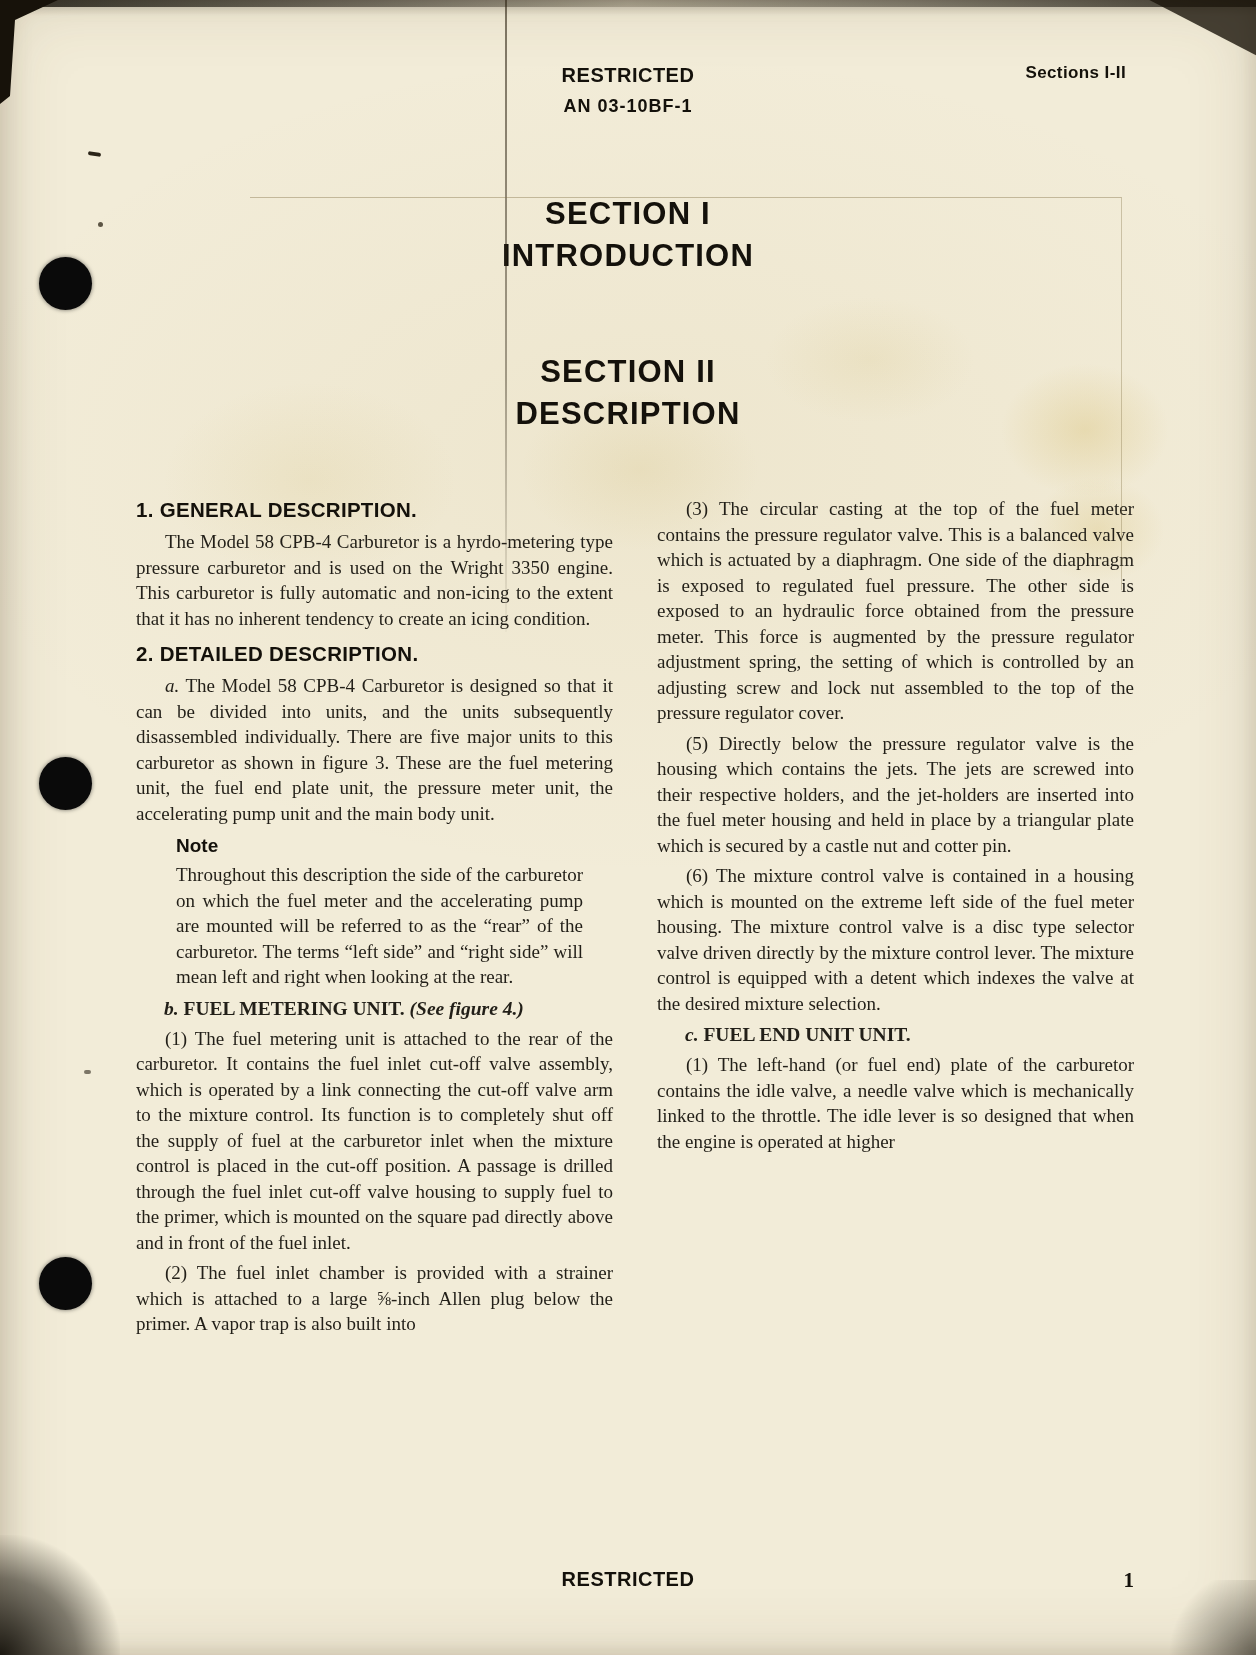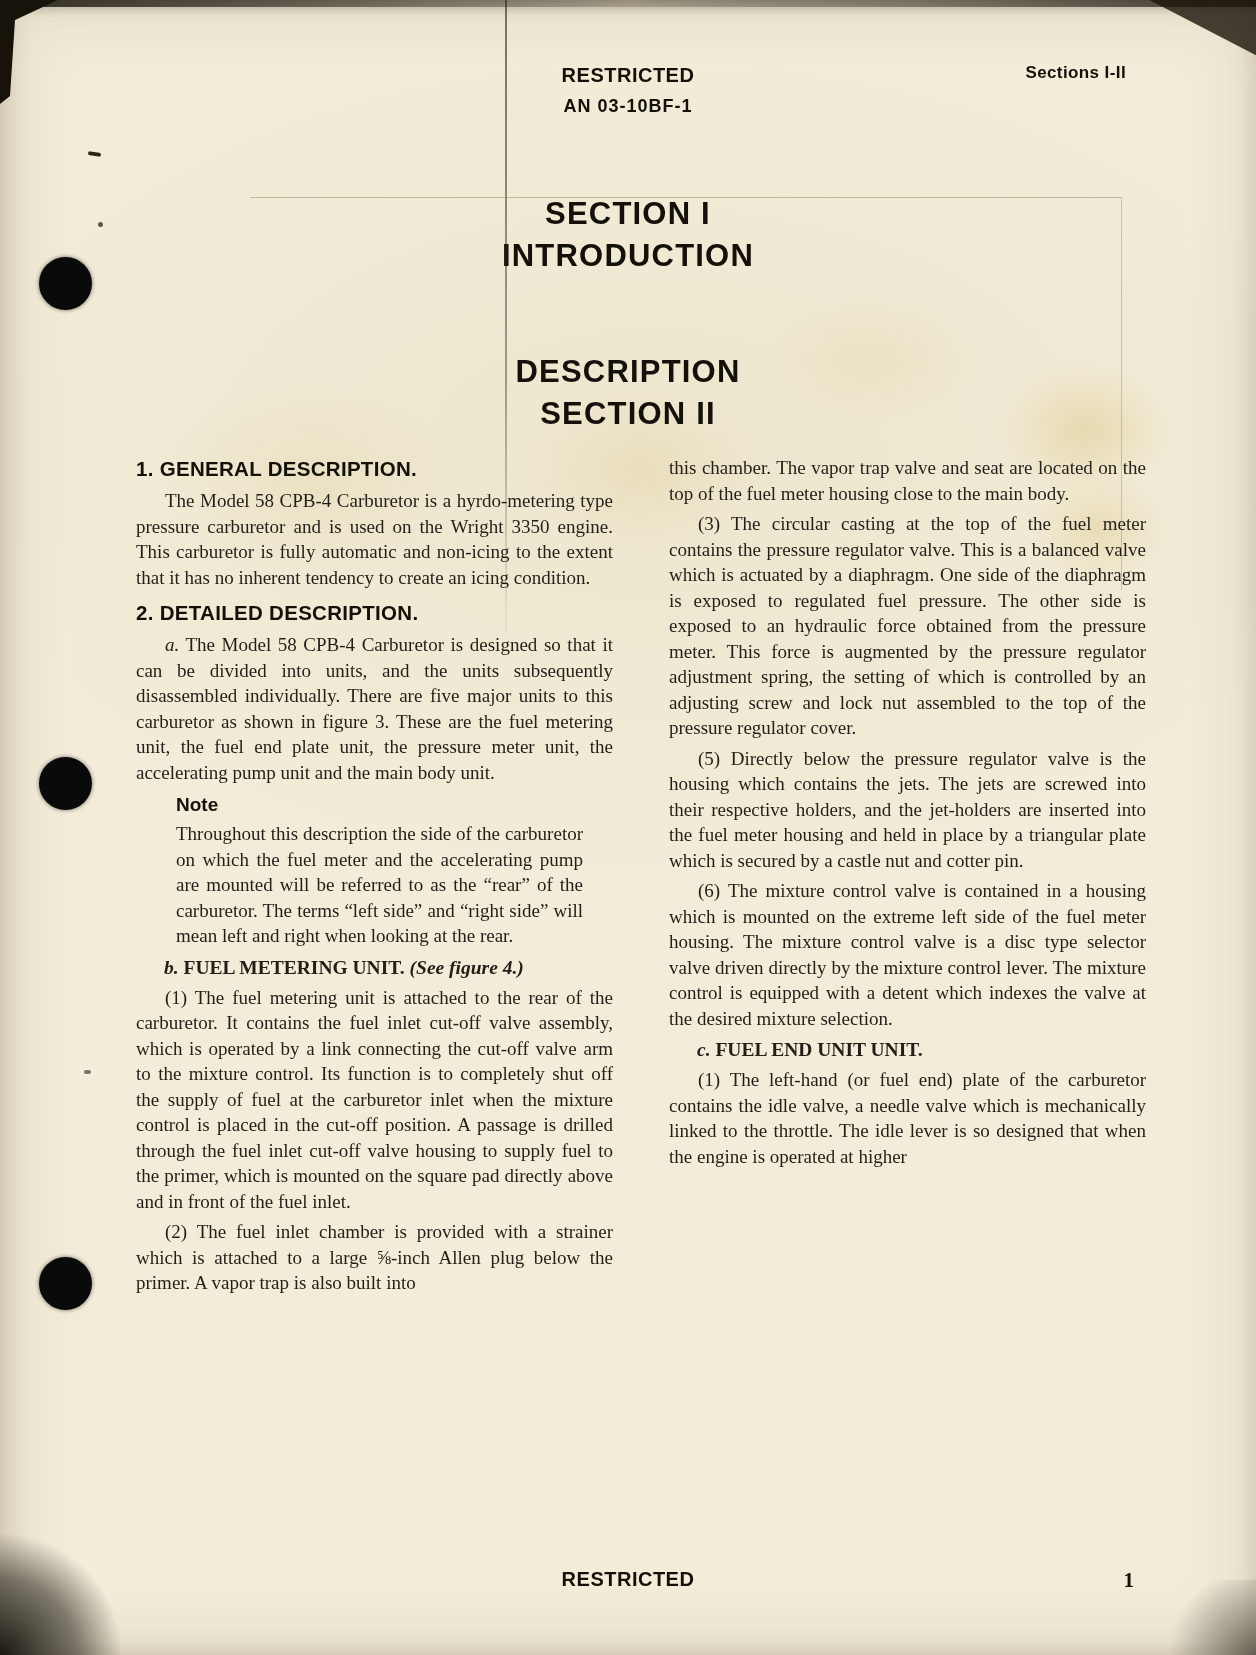--- a/index.html
+++ b/index.html
@@ -48,21 +48,21 @@
   .page-header { position:relative; padding-top:64px; text-align:center; }
   .restricted-top { font-family:"Liberation Sans", sans-serif; font-weight:700; font-size:20px; letter-spacing:0.5px; color:#14110b; }
   .doc-number { margin-top:9px; font-family:"Liberation Sans", sans-serif; font-weight:700; font-size:18px; letter-spacing:1px; color:#14110b; }
   .sections-label { position:absolute; top:63px; right:130px; font-family:"Liberation Sans", sans-serif; font-weight:700; font-size:17px; letter-spacing:0.4px; color:#14110b; }
   .sec-title { text-align:center; font-family:"Liberation Sans", sans-serif; font-weight:700;
     font-size:31px; line-height:42px; letter-spacing:1.2px; color:#14110b; }
   .sec-intro { margin-top:76px; }
   .intro-para { width:498px; margin:30px auto 0; font-size:19px; line-height:26px;
     text-align:justify; text-indent:30px; }
   .sec-desc-head { margin-top:74px; }
-  .columns { display:flex; gap:56px; margin-top:20px; padding:0 54px 0 136px; }
+  .columns { display:flex; gap:44px; margin-top:61px; padding:0 54px 0 136px; }
   .col { width:477px; }
   .body { font-size:19px; line-height:25.5px; text-align:justify; margin:0 0 5px; }
   .indent { text-indent:29px; }
   .num-head { font-family:"Liberation Sans", sans-serif; font-weight:700; font-size:20.5px;
     letter-spacing:0.3px; margin:11px 0 7px; color:#14110b; }
   .num-head.first { margin-top:2px; }
   .sub-head { font-size:19.5px; font-weight:700; margin:8px 0 6px; text-indent:28px; }
   .sub-head i, .lead-i { font-style:italic; }
   .note { margin:9px 30px 7px 40px; }
   .note-title { font-family:"Liberation Sans", sans-serif; font-weight:700; font-size:19px;
@@ -97,41 +97,40 @@
     <div class="restricted-top">RESTRICTED</div>
     <div class="doc-number">AN 03-10BF-1</div>
   </header>
 
   <section class="sec-intro">
     <h1 class="sec-title">SECTION I</h1>
     <h1 class="sec-title">INTRODUCTION</h1>
   </section>
 
   <section class="sec-desc-head">
+    <h1 class="sec-title">SECTION II</h1>
     <h1 class="sec-title">DESCRIPTION</h1>
-    <h1 class="sec-title">SECTION II</h1>
   </section>
 
   <main class="columns">
     <div class="col">
       <h2 class="num-head first">1. GENERAL DESCRIPTION.</h2>
       <p class="body indent">The Model 58 CPB-4 Carburetor is a hyrdo-metering type pressure carburetor and is used on the Wright 3350 engine. This carburetor is fully automatic and non-icing to the extent that it has no inherent tendency to create an icing condition.</p>
       <h2 class="num-head">2. DETAILED DESCRIPTION.</h2>
       <p class="body indent"><i class="lead-i">a.</i> <span>The Model 58 CPB-4 Carburetor is designed so that it can be divided into units, and the units subsequently disassembled individually. There are five major units to this carburetor as shown in figure 3. These are the fuel metering unit, the fuel end plate unit, the pressure meter unit, the accelerating pump unit and the main body unit.</span></p>
       <div class="note">
         <div class="note-title">Note</div>
         <p class="body note-body">Throughout this description the side of the carburetor on which the fuel meter and the accelerating pump are mounted will be referred to as the “rear” of the carburetor. The terms “left side” and “right side” will mean left and right when looking at the rear.</p>
       </div>
       <h3 class="sub-head"><i>b.</i> <span>FUEL METERING UNIT.</span> <i>(See figure 4.)</i></h3>
       <p class="body indent">(1) The fuel metering unit is attached to the rear of the carburetor. It contains the fuel inlet cut-off valve assembly, which is operated by a link connecting the cut-off valve arm to the mixture control. Its function is to completely shut off the supply of fuel at the carburetor inlet when the mixture control is placed in the cut-off position. A passage is drilled through the fuel inlet cut-off valve housing to supply fuel to the primer, which is mounted on the square pad directly above and in front of the fuel inlet.</p>
       <p class="body indent">(2) The fuel inlet chamber is provided with a strainer which is attached to a large ⅝-inch Allen plug below the primer. A vapor trap is also built into</p>
     </div>
 
     <div class="col">
-      <p class="body">this chamber. The vapor trap valve and seat are located on the top of the fuel meter housing close to the main body.</p>
       <p class="body indent">(3) The circular casting at the top of the fuel meter contains the pressure regulator valve. This is a balanced valve which is actuated by a diaphragm. One side of the diaphragm is exposed to regulated fuel pressure. The other side is exposed to an hydraulic force obtained from the pressure meter. This force is augmented by the pressure regulator adjustment spring, the setting of which is controlled by an adjusting screw and lock nut assembled to the top of the pressure regulator cover.</p>
       <p class="body indent">(5) Directly below the pressure regulator valve is the housing which contains the jets. The jets are screwed into their respective holders, and the jet-holders are inserted into the fuel meter housing and held in place by a triangular plate which is secured by a castle nut and cotter pin.</p>
       <p class="body indent">(6) The mixture control valve is contained in a housing which is mounted on the extreme left side of the fuel meter housing. The mixture control valve is a disc type selector valve driven directly by the mixture control lever. The mixture control is equipped with a detent which indexes the valve at the desired mixture selection.</p>
       <h3 class="sub-head"><i>c.</i> <span>FUEL END UNIT UNIT.</span></h3>
       <p class="body indent">(1) The left-hand (or fuel end) plate of the carburetor contains the idle valve, a needle valve which is mechanically linked to the throttle. The idle lever is so designed that when the engine is operated at higher</p>
     </div>
   </main>
 
   <footer class="page-footer">
     <div class="restricted-bottom">RESTRICTED</div>

